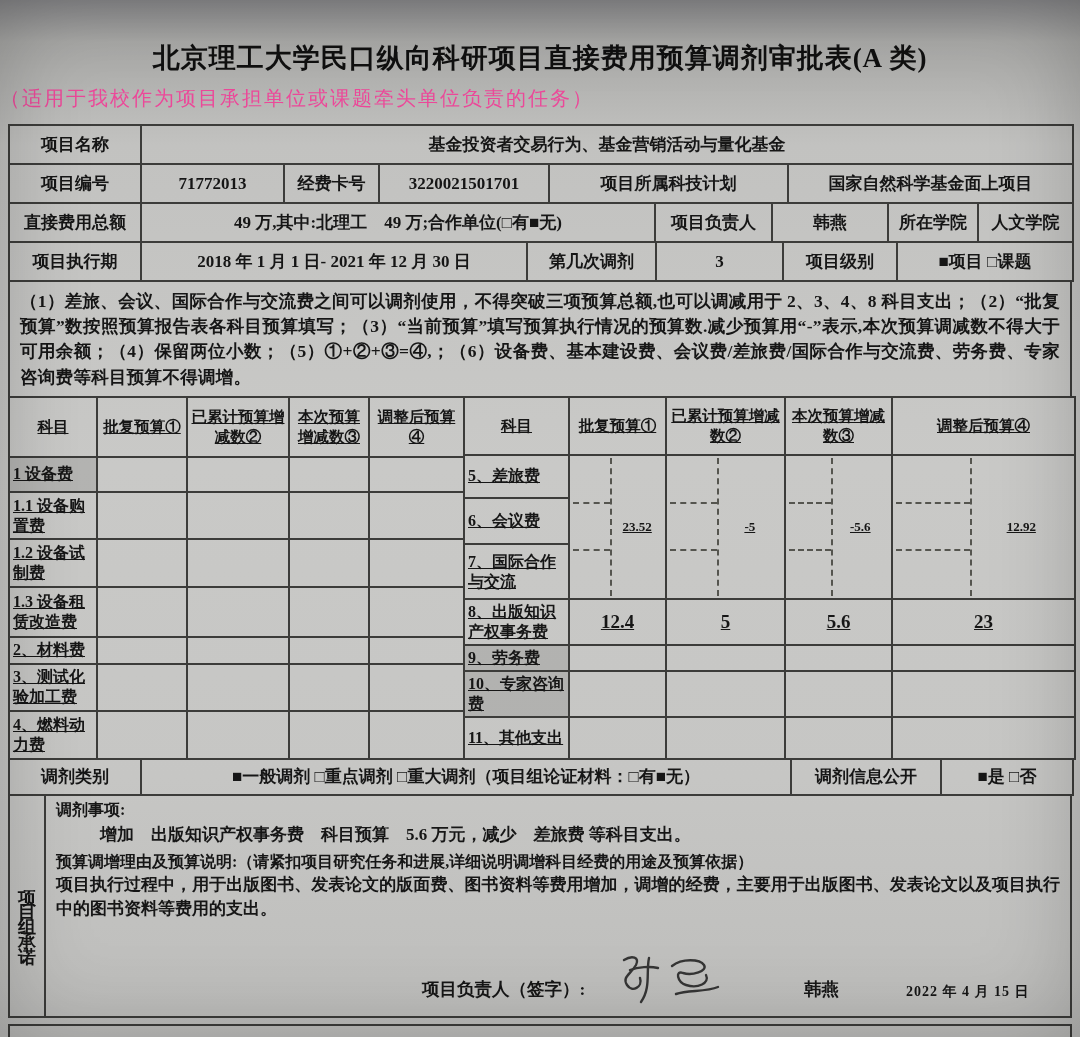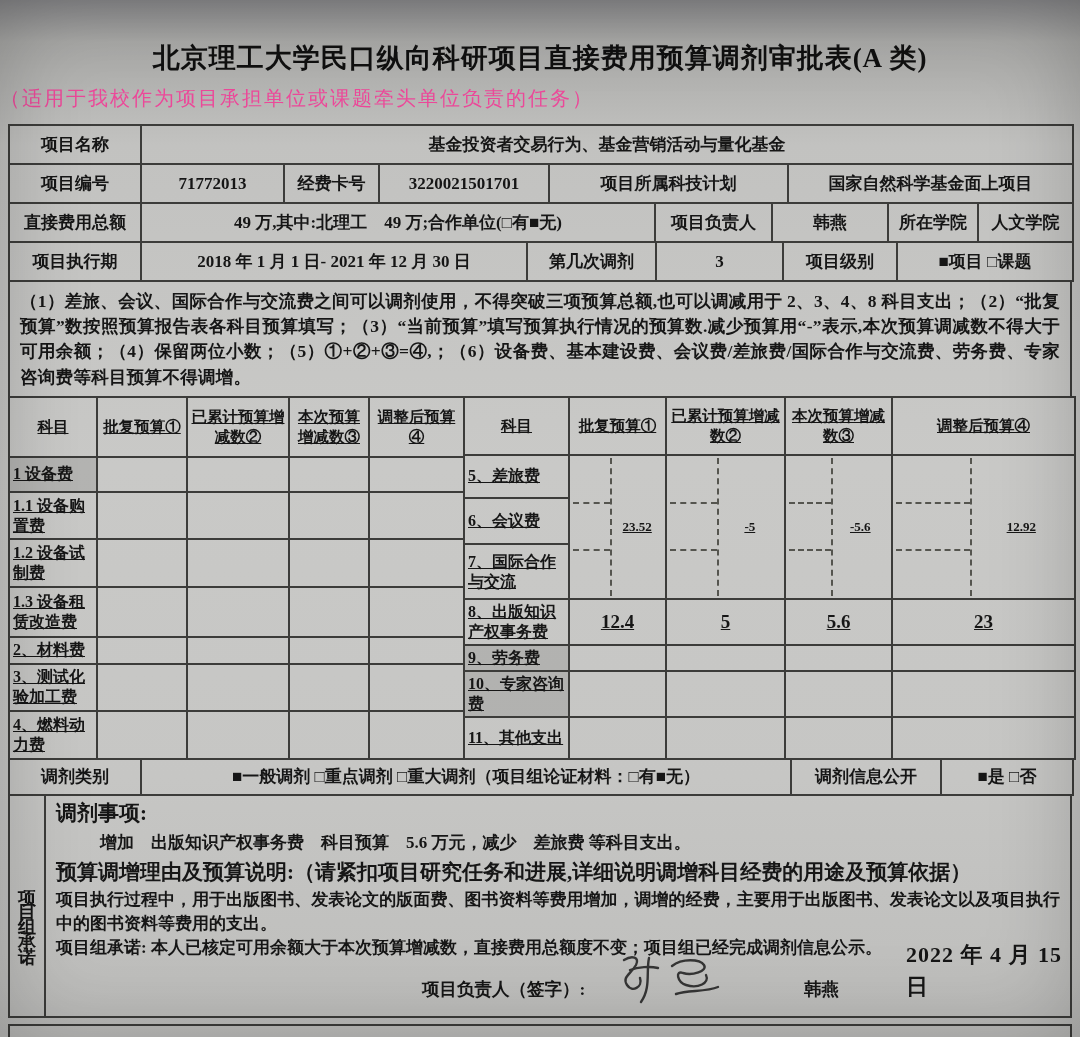--- a/index.html
+++ b/index.html
@@ -36,29 +36,29 @@
   .dashcell{display:flex;width:100%;height:100%;min-height:138px;}
   .dl{width:42%;border-right:2px dashed #55554f;display:flex;flex-direction:column;}
   .dl i{flex:1;}
   .dl i.db{border-bottom:2px dashed #55554f;}
   .dv{flex:1;display:flex;align-items:center;justify-content:center;font-size:13px;font-weight:600;}
 
   .commit{margin:-2px 8px 0;width:1064px;box-sizing:border-box;border:2px solid #3c3c3a;height:224px;display:flex;}
   .cside{width:34px;border-right:2px solid #3c3c3a;display:flex;align-items:center;justify-content:center;}
   .vtext{writing-mode:vertical-rl;text-orientation:upright;font-size:18px;font-weight:600;letter-spacing:14px;margin-top:10px;}
   .cbody{flex:1;padding:3px 10px 0;position:relative;font-size:17px;line-height:1.42;}
-  .chead{font-weight:700;font-size:21px;}
+  .chead{font-weight:700;font-size:16px;}
   .cindent{padding-left:44px;font-weight:600;margin:2px 0 3px;}
   .cpara{font-weight:600;text-align:justify;}
   .inlinehead{font-weight:700;}
   .signrow{position:absolute;left:0;right:0;bottom:6px;height:58px;}
   .signlabel{position:absolute;left:376px;bottom:8px;font-weight:600;font-size:17.5px;}
   .sig{position:absolute;left:560px;bottom:2px;}
   .signname{position:absolute;left:758px;bottom:8px;font-weight:600;font-size:17.5px;}
-  .signdate{position:absolute;left:860px;bottom:8px;font-weight:600;font-size:22px;letter-spacing:1px;}
+  .signdate{position:absolute;left:860px;bottom:8px;font-weight:600;font-size:14px;letter-spacing:1px;}
 
   .cutoff{margin:6px 8px 0;width:1064px;box-sizing:border-box;border:2px solid #3c3c3a;border-bottom:none;height:13px;overflow:hidden;}
 </style>
 </head>
 <body>
 
 <div class="vignette"></div>
 
 <div class="title">北京理工大学民口纵向科研项目直接费用预算调剂审批表(A 类)</div>
 <div class="subtitle">（适用于我校作为项目承担单位或课题牵头单位负责的任务）</div>
@@ -326,21 +326,20 @@
 
 <div class="commit">
   <div class="cside">
     <div class="vtext">项目组承诺</div>
   </div>
   <div class="cbody">
     <div class="chead">调剂事项:</div>
     <div class="cindent">增加　出版知识产权事务费　科目预算　5.6 万元，减少　差旅费 等科目支出。</div>
     <div class="chead">预算调增理由及预算说明:（请紧扣项目研究任务和进展,详细说明调增科目经费的用途及预算依据）</div>
     <div class="cpara">项目执行过程中，用于出版图书、发表论文的版面费、图书资料等费用增加，调增的经费，主要用于出版图书、发表论文以及项目执行中的图书资料等费用的支出。</div>
-    <div class="cpara"><span class="inlinehead">项目组承诺:</span> <span>本人已核定可用余额大于本次预算增减数，直接费用总额度不变；项目组已经完成调剂信息公示。</span></div>
     <div class="signrow">
       <span class="signlabel">项目负责人（签字）:</span>
       <svg class="sig" width="150" height="58" viewBox="0 0 150 58">
         <g fill="none" stroke="#1e1e1e" stroke-width="2.4" stroke-linecap="round" opacity="0.85">
           <path d="M18,10 C26,5 34,7 30,15 C24,25 16,27 21,35 C26,43 37,37 34,28"></path>
           <path d="M43,8 C40,22 45,38 35,52"></path>
           <path d="M24,20 C32,17 44,16 52,18"></path>
           <path d="M66,16 C76,8 94,9 98,15 C102,21 86,26 77,23 C69,20 71,32 80,35 C92,39 104,33 100,25"></path>
           <path d="M70,44 C82,40 100,42 112,37"></path>
         </g>

